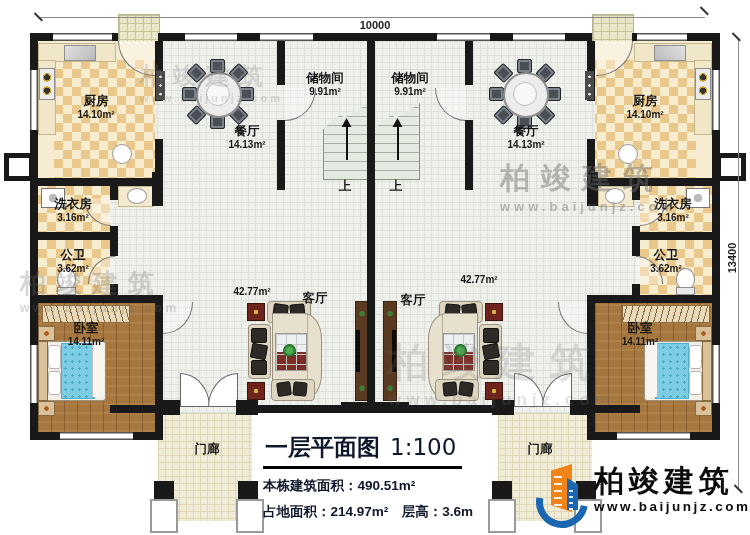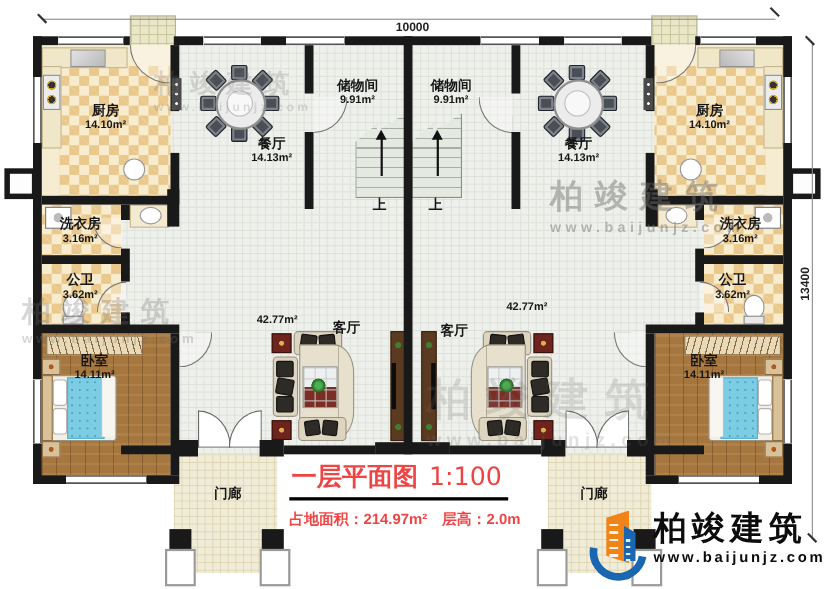--- a/index.html
+++ b/index.html
@@ -34,21 +34,21 @@
   .lbl .nm{font-size:12.5px;display:block;}
   .lbl .ar{font-size:10px;display:block;}
   .dim{position:absolute;z-index:40;color:#222;font-size:11px;font-weight:bold;}
   .dimline{position:absolute;background:#8a8a8a;z-index:39;}
   .tick{position:absolute;width:11px;height:1.5px;background:#333;z-index:39;transform:rotate(45deg);}
   
   .wm{position:absolute;z-index:50;color:#6f6f6f;text-align:left;pointer-events:none;}
   .wm .w1{display:block;font-weight:bold;}
   .wm .w2{display:block;font-weight:bold;}
   
-  #titleblock{position:absolute;left:263px;top:418px;z-index:45;color:#ef4444;}
+  #titleblock{position:absolute;left:263px;top:432px;z-index:45;color:#0f172a;}
   #titlerow{font-size:23px;font-weight:bold;border-bottom:3px solid #000;padding:0 6px 3px 2px;display:inline-block;}
   #titlerow .scale{font-weight:normal;margin-left:10px;font-family:"DejaVu Sans",sans-serif;}
   .tline{font-size:13.5px;font-weight:bold;margin-top:8px;white-space:nowrap;}
   
   #logo{position:absolute;left:536px;top:464px;z-index:45;display:flex;align-items:flex-start;}
   #logoicon{position:relative;width:48px;height:58px;}
   .lg-swoosh{position:absolute;left:0;top:12px;width:38px;height:38px;border-radius:50%;border:7px solid #1b66b1;border-top-color:transparent;border-right-color:transparent;transform:rotate(-35deg);}
   .lg-tower{position:absolute;left:15px;top:0;width:21px;height:48px;background:#f08419;clip-path:polygon(0 14%,100% 0,100% 100%,0 86%);background-image:repeating-linear-gradient(0deg,rgba(255,255,255,.9) 0 2px,transparent 2px 7px);background-size:8px 100%;background-repeat:no-repeat;background-position:3px 8px;}
   .lg-tower2{position:absolute;left:31px;top:14px;width:11px;height:32px;background:#1b66b1;clip-path:polygon(0 0,100% 20%,100% 100%,0 100%);background-image:repeating-linear-gradient(0deg,rgba(255,255,255,.9) 0 2px,transparent 2px 6px);background-size:4px 70%;background-repeat:no-repeat;background-position:2px 10px;}
   #logotext{margin-left:10px;}
@@ -395,21 +395,22 @@
   </div>
   <div class="wm" style="left:388px;top:335px;opacity:.20;">
     <span class="w1" style="font-size:40px;letter-spacing:14px;">柏竣建筑</span>
     <span class="w2" style="font-size:17px;letter-spacing:5px;">www.baijunjz.com</span>
   </div>
 
   <div id="titleblock">
     <div id="titlerow">
       <span>一层平面图</span><span class="scale">1:100</span>
     </div>
-    <div class="tline">占地面积：214.97m²　层高：2.0m</div>
+    <div class="tline">本栋建筑面积：490.51m²</div>
+    <div class="tline">占地面积：214.97m²　层高：3.6m</div>
   </div>
 
   <div id="logo">
     <div id="logoicon">
       <div class="lg-swoosh"></div>
       <div class="lg-tower"></div>
       <div class="lg-tower2"></div>
     </div>
     <div id="logotext">
       <div id="logobrand">柏竣建筑</div>

